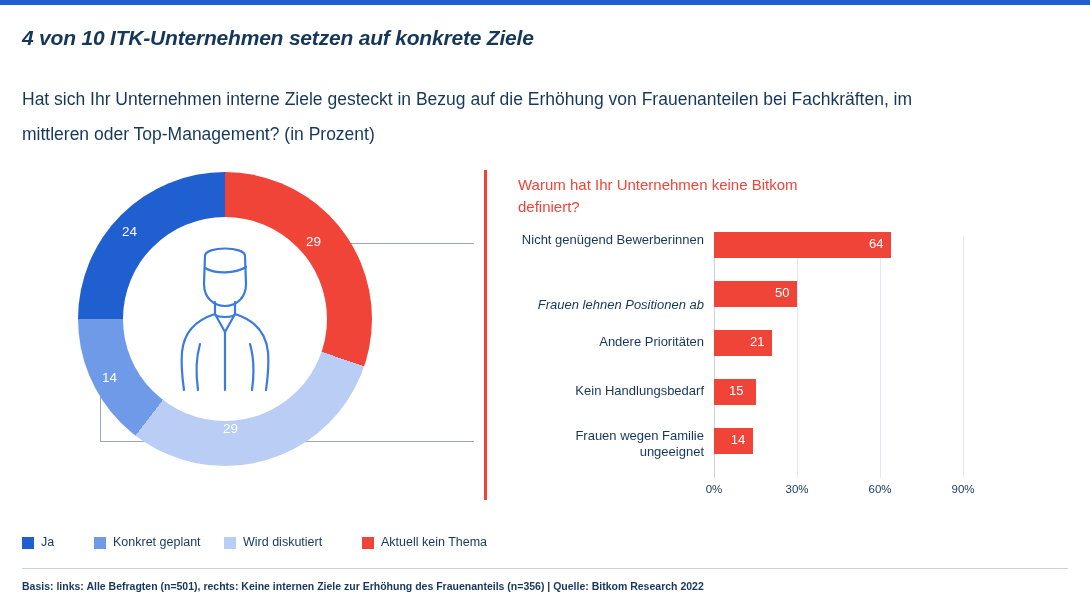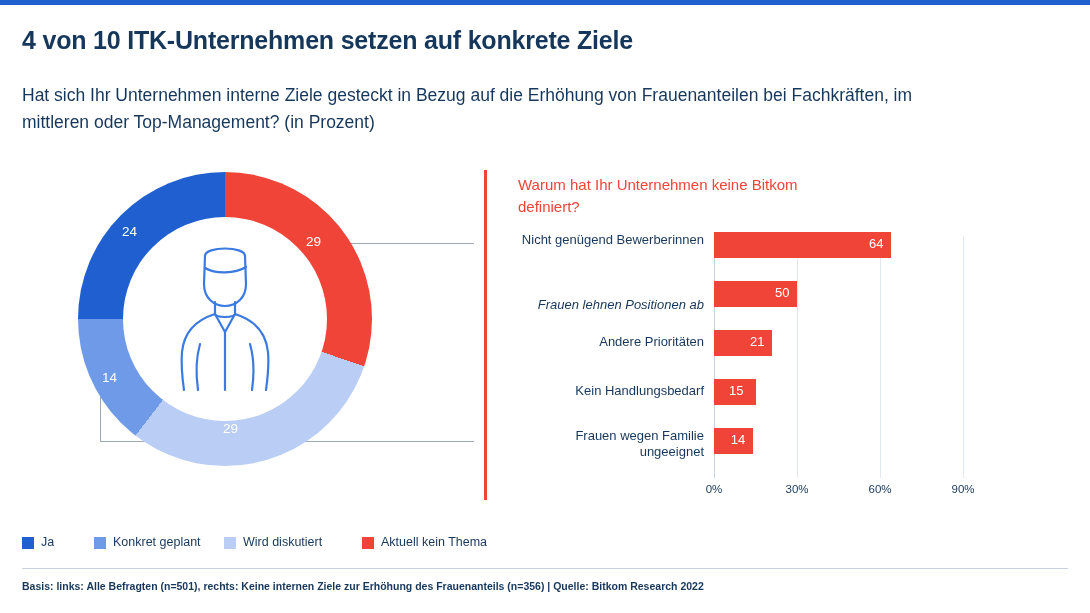--- a/index.html
+++ b/index.html
@@ -27,33 +27,34 @@
     position: absolute;
     left: 0; top: 0;
     width: 1090px;
     height: 5px;
     background: #1f5fd0;
   }
   .title {
     position: absolute;
     left: 22px;
     top: 26px;
-    font-size: 25px;
+    font-size: 21px;
     font-weight: bold;
     letter-spacing: -0.2px;
     color: #16375c;
     white-space: nowrap;
+    font-style: italic;
   }
   .subtitle {
     position: absolute;
     left: 22px;
     top: 82px;
     width: 960px;
     font-size: 17.5px;
-    line-height: 27px;
+    line-height: 35px;
     color: #16375c;
   }
 
   
   .donut-wrap {
     position: absolute;
     left: 78px;
     top: 172px;
     width: 294px;
     height: 294px;

